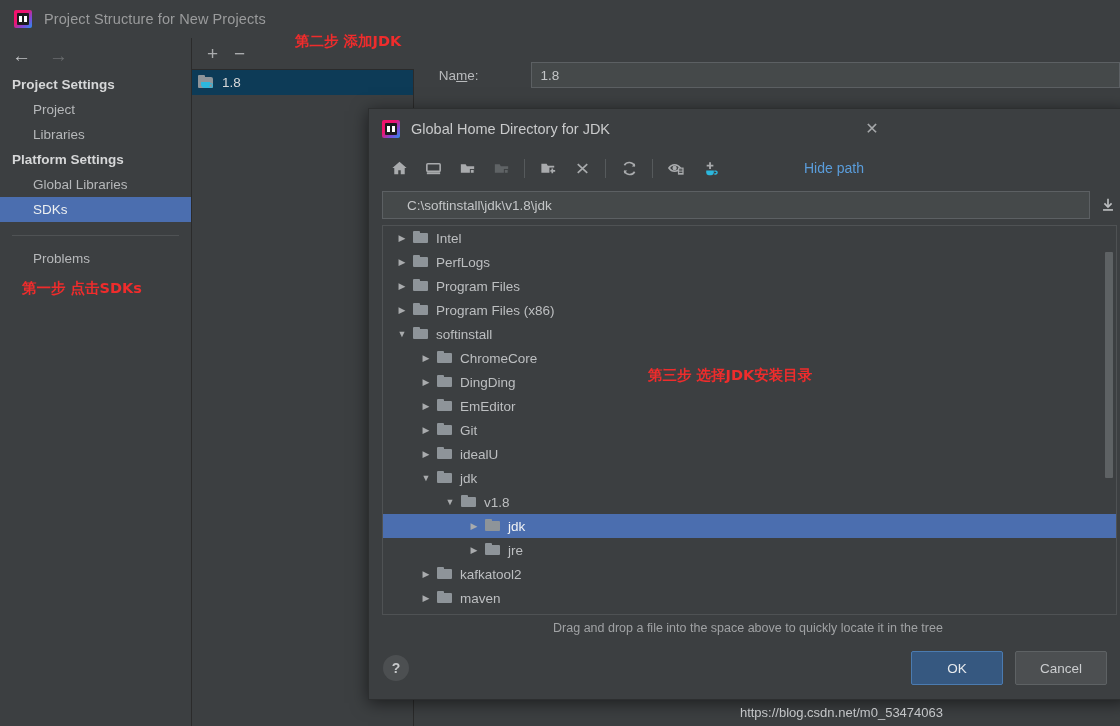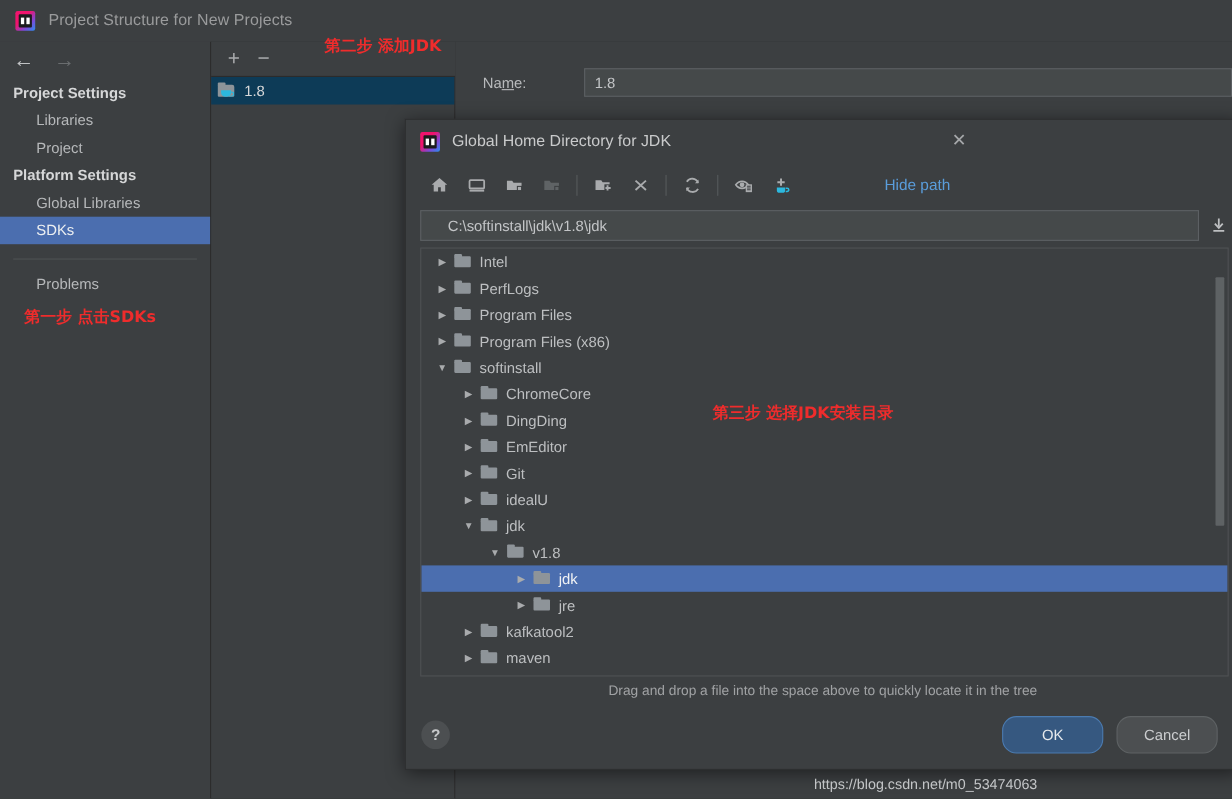--- a/index.html
+++ b/index.html
@@ -210,21 +210,21 @@
     display: flex; align-items: center; padding: 0 20px 0 14px;
   }
   .help-btn {
     width: 26px; height: 26px; border-radius: 50%;
     background: #4c4f51; color: #c7c9cb; font-size: 14px; font-weight: bold;
     display: flex; align-items: center; justify-content: center;
   }
   .spacer { flex: 1 1 auto; }
   .btn {
     height: 30px; min-width: 92px; padding: 16px 18px;
-    font-size: 13.5px; border-radius: 13px;
+    font-size: 13.5px; border-radius: 2px;
     display: flex; align-items: center; justify-content: center;
     font-family: "Liberation Sans", sans-serif;
   }
   .btn-ok { background: #365880; border: 1px solid #4b7bb0; color: #e7eaed; margin-right: 12px; }
   .btn-cancel { background: #4c4f51; border: 1px solid #5e6264; color: #cbcdcf; }
 
   
   .watermark {
     position: absolute; right: 6px; bottom: 6px;
     color: #cfd1d3; font-size: 13px; opacity: .92;
@@ -243,22 +243,22 @@
     <span class="win-title">Project Structure for New Projects</span>
   </div>
 
   <div class="sidebar">
     <div class="nav-row">
       <span class="nav-arrow enabled">←</span>
       <span class="nav-arrow disabled">→</span>
     </div>
 
     <div class="group-title">Project Settings</div>
+    <div class="side-item">Project</div>
     <div class="side-item">Libraries</div>
-    <div class="side-item">Project</div>
 
     <div class="group-title">Platform Settings</div>
     <div class="side-item">Global Libraries</div>
     <div class="side-item selected">SDKs</div>
 
     <div class="side-sep"></div>
 
     <div class="side-item">Problems</div>
 
     <div class="ann-red ann-sdks">第一步 点击SDKs</div>

